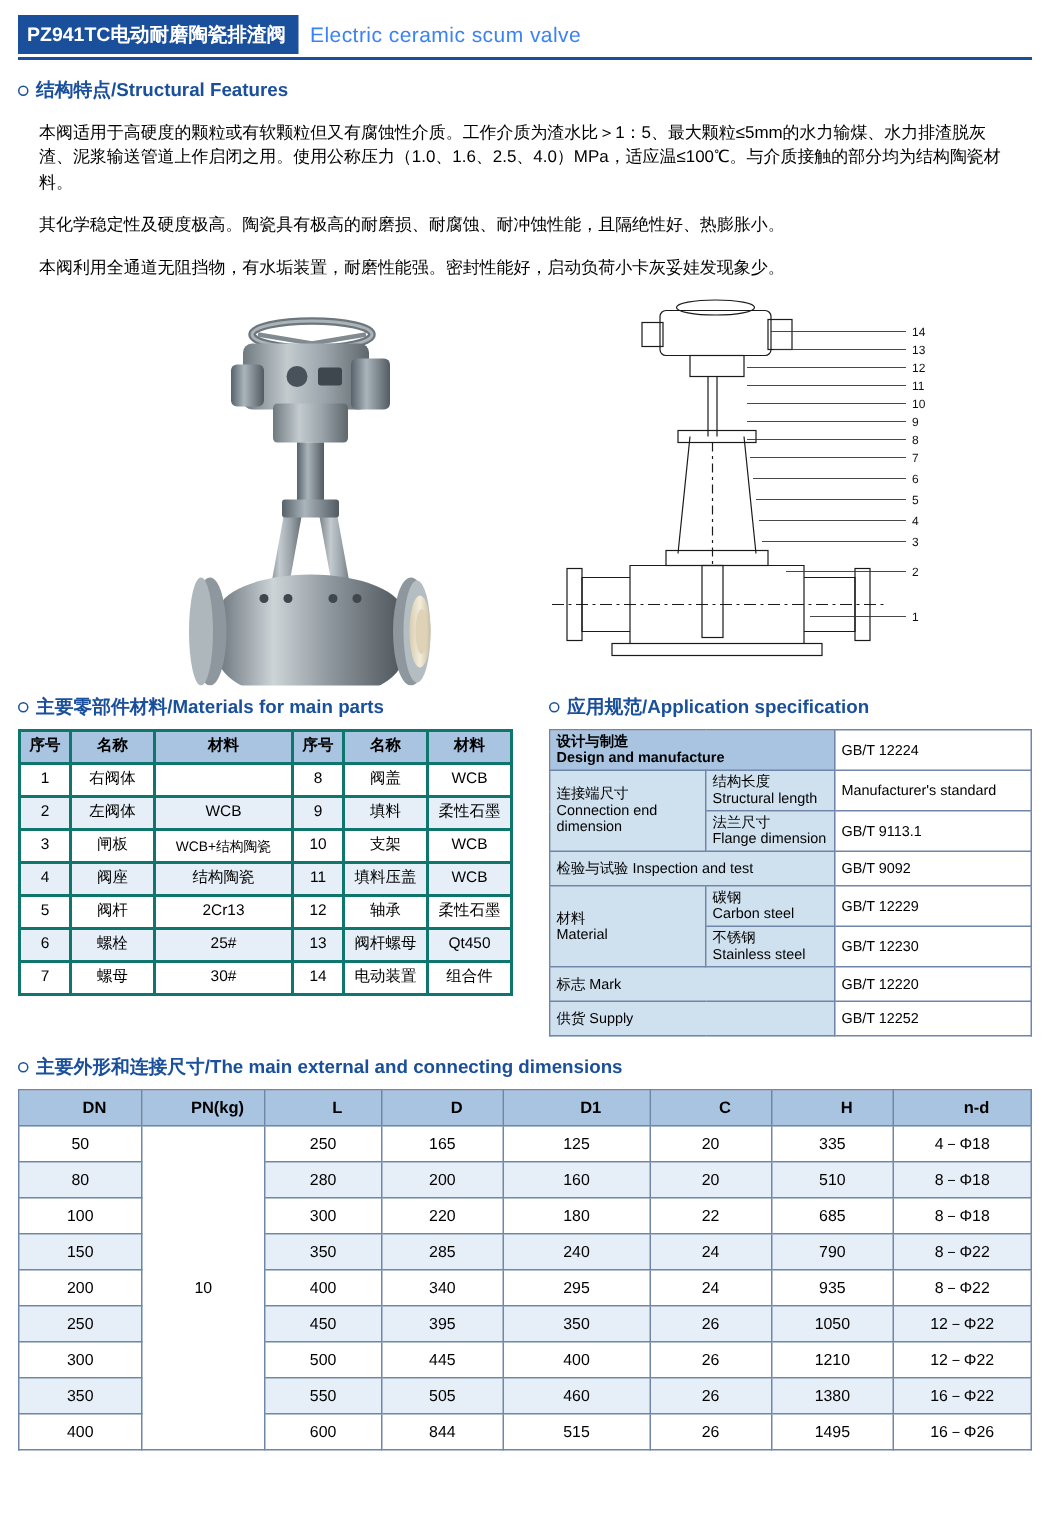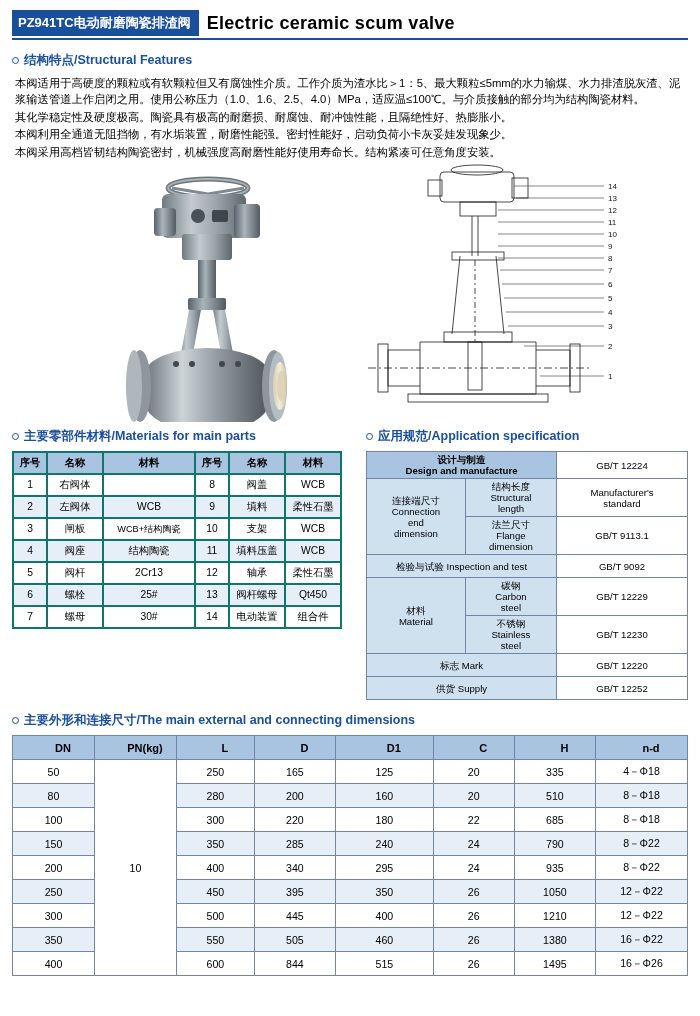--- a/index.html
+++ b/index.html
@@ -26,23 +26,23 @@
   .title-cn {
     background: #1a4f9c;
     color: #fff;
     font-weight: bold;
     font-size: 13px;
     line-height: 26px;
     padding: 0 8px 0 6px;
     white-space: nowrap;
   }
   .title-en {
-    color: #000000;
-    font-weight: bold;
-    font-size: 18px;
+    color: #3b82f6;
+    font-weight: normal;
+    font-size: 14px;
     line-height: 26px;
     padding-left: 8px;
     letter-spacing: 0.3px;
     white-space: nowrap;
   }
   .title-rule {
     height: 2px;
     background: #1a4f9c;
     margin-bottom: 12px;
   }
@@ -65,21 +65,21 @@
     flex: none;
   }
 
   
   .feat-body {
     font-size: 11.3px;
     line-height: 16.4px;
     color: #000;
     margin: 0 0 4px 2px;
   }
-  .feat-body p { margin: 1px; }
+  .feat-body p { margin: 12px; }
 
   
   .img-row {
     display: flex;
     gap: 6px;
     height: 258px;
     margin-top: 4px;
     margin-bottom: 6px;
   }
   .photo-box { width: 320px; position: relative; }
@@ -116,23 +116,23 @@
   table.grid tbody tr:nth-child(even) td { background: #e6eef7; }
 
   
   table.spec {
     border-collapse: collapse;
     width: 100%;
     font-size: 9.6px;
   }
   table.spec td {
     border: 1px solid #6f86a8;
-    text-align: center;
+    text-align: left;
     vertical-align: middle;
-    padding: 2px 20px;
+    padding: 2px 4px;
     line-height: 11px;
     height: 23px;
   }
   td.sp-head { background: #a8c4e0; font-weight: bold; }
   td.sp-lbl { background: #cfe0ef; }
   td.sp-val { background: #ffffff; }
   .ln1 { display:block; }
   .ln2 { display:block; }
 
   
@@ -171,21 +171,20 @@
   <div class="title-rule"></div>
 
   <div class="sec-head">
     <span class="bullet"></span>
     <span>结构特点/Structural Features</span>
   </div>
   <div class="feat-body">
     <p>本阀适用于高硬度的颗粒或有软颗粒但又有腐蚀性介质。工作介质为渣水比＞1：5、最大颗粒≤5mm的水力输煤、水力排渣脱灰渣、泥浆输送管道上作启闭之用。使用公称压力（1.0、1.6、2.5、4.0）MPa，适应温≤100℃。与介质接触的部分均为结构陶瓷材料。</p>
     <p>其化学稳定性及硬度极高。陶瓷具有极高的耐磨损、耐腐蚀、耐冲蚀性能，且隔绝性好、热膨胀小。</p>
     <p>本阀利用全通道无阻挡物，有水垢装置，耐磨性能强。密封性能好，启动负荷小卡灰妥娃发现象少。</p>
-    <p>本阀采用高档皆韧结构陶瓷密封，机械强度高耐磨性能好使用寿命长。结构紧凑可任意角度安装。</p>
   </div>
 
   <div class="img-row">
 
     <div class="photo-box">
       <svg viewBox="0 0 320 258" width="320" height="258">
         <defs>
           <linearGradient id="metal" x1="0" y1="0" x2="1" y2="0">
             <stop offset="0%" stop-color="#6f7a80"></stop>
             <stop offset="35%" stop-color="#c3cbcf"></stop>

